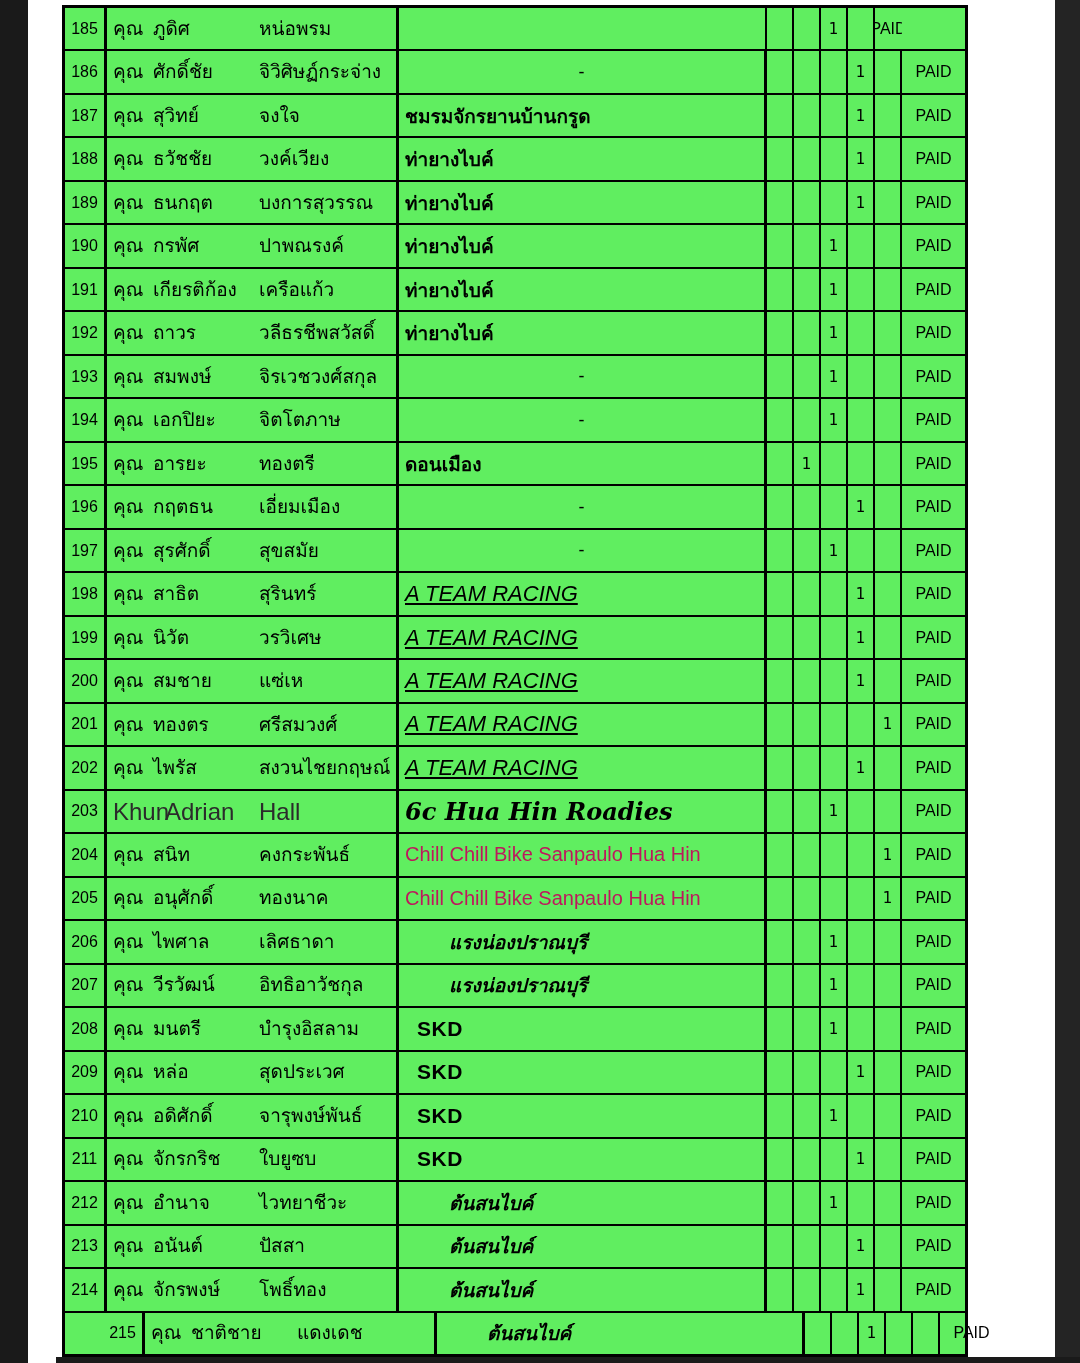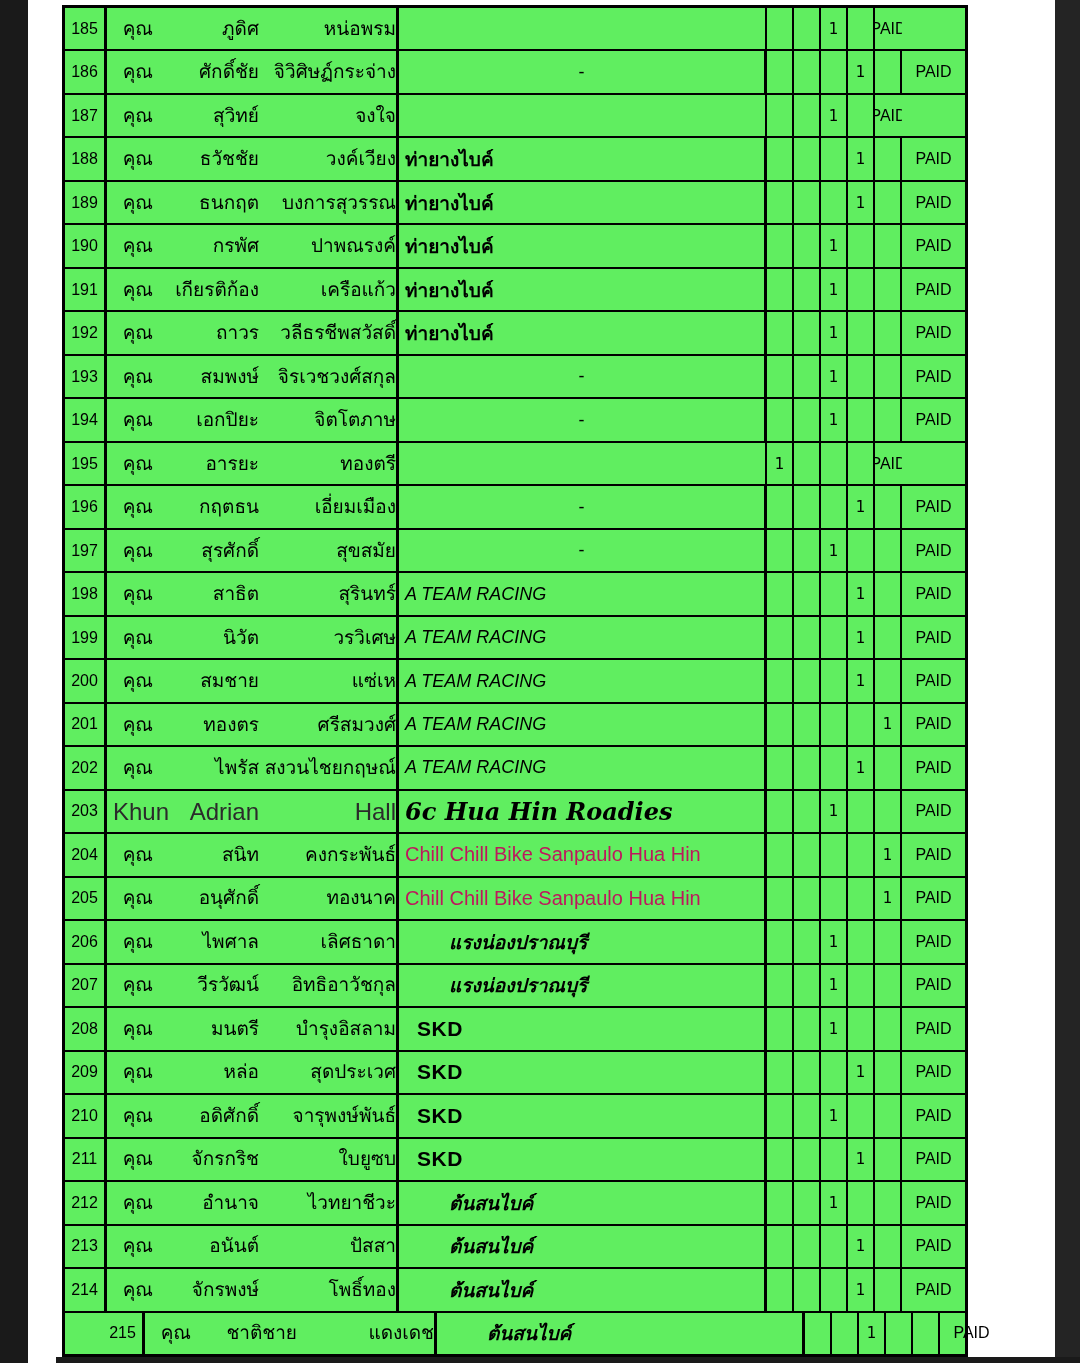--- a/index.html
+++ b/index.html
@@ -1,17 +1,17 @@
 <!DOCTYPE html>
 <html style="--green: #60ee60; --line: #000000; --page: #ffffff; --backdrop: #1a1a1a; --bandright: #242424;"><head>
 <meta charset="utf-8">
 <style>
   html,body{margin:0;padding:0;background:#111;}
   .screen{position:relative;width:1080px;height:1363px;background:#181818;overflow:hidden;
-          font-family:"DejaVu Sans",sans-serif;color:#000;text-align:right;}
+          font-family:"DejaVu Sans",sans-serif;color:#000;}
   .band-left{position:absolute;left:0;top:0;width:28px;height:1363px;background:var(--backdrop,#1a1a1a);}
   .band-right{position:absolute;left:1055px;top:0;width:25px;height:1363px;background:var(--bandright,#242424);}
   .page{position:absolute;left:28px;top:0;width:1027px;height:1363px;background:var(--page,#fff);}
   .band-bottom{position:absolute;left:56px;top:1357px;width:1024px;height:6px;background:var(--backdrop,#1a1a1a);}
 
   .regtable{position:absolute;left:34px;top:5px;width:906px;height:1352px;box-sizing:border-box;
             border:3px solid var(--line,#000);background:var(--green,#60ee60);
             display:flex;flex-direction:column;}
   .trow{flex:1;display:grid;grid-template-columns:42px 292px 368px 27px 27px 27px 27px 27px 63px;
         border-bottom:2px solid var(--line,#000);min-height:0;}
@@ -27,21 +27,21 @@
   .c-name .l{flex:1;}
   .c-name.name-latin{font-family:"Liberation Sans",sans-serif;font-size:24px;color:#2b2b2b;}
   .c-name.name-latin .t{width:52px;}
   .c-name.name-latin .f{width:94px;}
 
   .c-team{padding-left:6px;border-right-width:3px;font-size:19px;white-space:nowrap;}
   .ts-ttl{font-family:"Liberation Sans",sans-serif;font-weight:700;font-size:17px;letter-spacing:5px;}
   .ts-thai-bold{font-weight:700;font-size:19px;}
   .ts-thai-bold-italic{font-weight:700;font-style:italic;font-size:19px;margin-left:44px;}
   .ts-dash{justify-content:center;padding-left:0;font-family:"Liberation Sans",sans-serif;font-size:18px;}
-  .ts-ateam{font-family:"Liberation Sans",sans-serif;font-style:italic;font-size:18px;}
+  .ts-ateam{font-family:"Liberation Sans",sans-serif;font-style:italic;font-size:22px;text-decoration:underline;}
   .ts-script{font-family:"DejaVu Serif",serif;font-style:italic;font-weight:700;font-size:24px;}
   .ts-chill{font-family:"Liberation Sans",sans-serif;font-size:20px;color:#be185d;}
   .ts-skd{font-family:"Liberation Sans",sans-serif;font-weight:700;font-size:21px;letter-spacing:.5px;margin-left:12px;}
 
   .c-mark{justify-content:center;font-size:15px;}
   .c-status{justify-content:center;font-family:"Liberation Sans",sans-serif;font-size:16px;}
 </style>
 </head>
 <body>
 
@@ -82,20 +82,21 @@
           <div class="cell c-mark"></div>
           <div class="cell c-status">PAID</div>
         </div>
         <div class="trow">
           <div class="cell c-num">187</div>
           <div class="cell c-name">
             <span class="t">คุณ</span>
             <span class="f">สุวิทย์</span>
             <span class="l">จงใจ</span>
           </div>
+          <div class="cell c-team ts-thai-bold">ชมรมจักรยานบ้านกรูด</div>
           <div class="cell c-mark"></div>
           <div class="cell c-mark"></div>
           <div class="cell c-mark"></div>
           <div class="cell c-mark">
             <span>1</span>
           </div>
           <div class="cell c-mark"></div>
           <div class="cell c-status">PAID</div>
         </div>
         <div class="trow">
@@ -217,20 +218,21 @@
           <div class="cell c-mark"></div>
           <div class="cell c-status">PAID</div>
         </div>
         <div class="trow">
           <div class="cell c-num">195</div>
           <div class="cell c-name">
             <span class="t">คุณ</span>
             <span class="f">อารยะ</span>
             <span class="l">ทองตรี</span>
           </div>
+          <div class="cell c-team ts-thai-bold">ดอนเมือง</div>
           <div class="cell c-mark"></div>
           <div class="cell c-mark">
             <span>1</span>
           </div>
           <div class="cell c-mark"></div>
           <div class="cell c-mark"></div>
           <div class="cell c-mark"></div>
           <div class="cell c-status">PAID</div>
         </div>
         <div class="trow">

